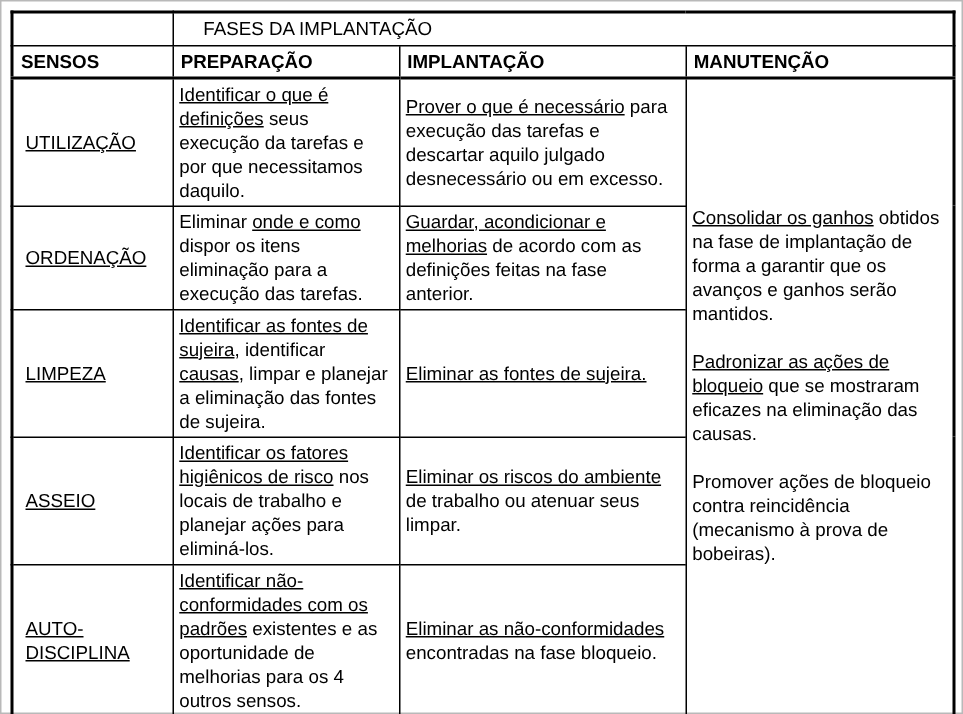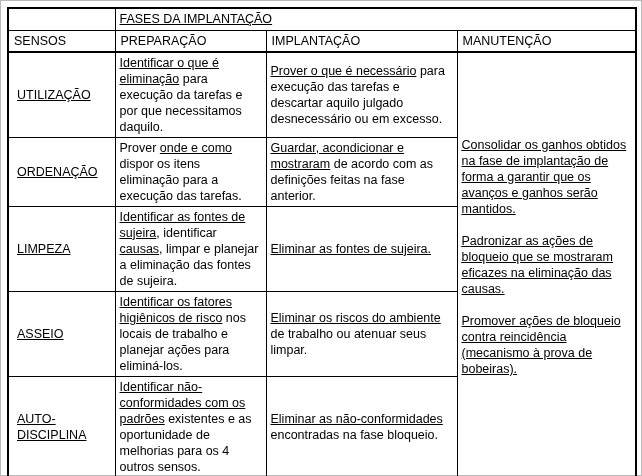--- a/index.html
+++ b/index.html
@@ -24,36 +24,36 @@
   table.fases-table td,
   table.fases-table th {
     border: 1px solid #000000;
     padding: 2px 5px 2px 4px;
     font-size: 12.5px;
     line-height: 16px;
     vertical-align: middle;
     text-align: left;
     overflow: hidden;
   }
-  tr.title-row td { height: 22px; padding: 0 4px; text-decoration: underline; }
+  tr.title-row td { height: 22px; padding: 0 20px; }
   td.title-cell { text-align: center; font-size: 13px; }
   tr.header-row th {
     height: 19px;
-    font-weight: normal;
+    font-weight: bold;
     border-bottom-width: 2px;
     padding-left: 5px;
   }
   tr.body-row td.senso-cell { padding-left: 8px; text-decoration: underline; }
   tr.r1 { height: 82px; }
   tr.r2 { height: 68px; }
   tr.r3 { height: 85px; }
   tr.r4 { height: 85px; }
   tr.r5 { height: 98px; }
   span.u { text-decoration: underline; }
-  td.manut-cell p { margin: 0 0 16px 0; text-decoration: underline; }
+  td.manut-cell p { margin: 0 0 16px 0; }
   td.manut-cell p:last-child { margin-bottom: 16px; }
 </style>
 </head>
 <body>
 
 <div class="screen">
   <table class="fases-table">
     <colgroup>
       <col style="width:107px">
       <col style="width:151px">
@@ -69,33 +69,33 @@
 
     <tr class="header-row">
       <th>SENSOS</th>
       <th>PREPARAÇÃO</th>
       <th>IMPLANTAÇÃO</th>
       <th>MANUTENÇÃO</th>
     </tr>
 
     <tr class="body-row r1">
       <td class="senso-cell">UTILIZAÇÃO</td>
-      <td class="prep-cell"><span class="u">Identificar o que é eliminação</span><span> para execução da tarefas e por que necessitamos daquilo.</span></td>
+      <td class="prep-cell"><span class="u">Identificar o que é definições</span><span> seus execução da tarefas e por que necessitamos daquilo.</span></td>
       <td class="impl-cell"><span class="u">Prover o que é necessário</span><span> para execução das tarefas e descartar aquilo julgado desnecessário ou em excesso.</span></td>
       <td class="manut-cell" rowspan="5">
         <p><span class="u">Consolidar os ganhos</span><span> obtidos na fase de implantação de forma a garantir que os avanços e ganhos serão mantidos.</span></p>
         <p><span class="u">Padronizar as ações de bloqueio</span><span> que se mostraram eficazes na eliminação das causas.</span></p>
         <p><span>Promover ações de bloqueio contra reincidência (mecanismo à prova de bobeiras).</span></p>
       </td>
     </tr>
 
     <tr class="body-row r2">
       <td class="senso-cell">ORDENAÇÃO</td>
-      <td class="prep-cell"><span>Prover </span><span class="u">onde e como</span><span> dispor os itens eliminação para a execução das tarefas.</span></td>
-      <td class="impl-cell"><span class="u">Guardar, acondicionar e mostraram</span><span> de acordo com as definições feitas na fase anterior.</span></td>
+      <td class="prep-cell"><span>Eliminar </span><span class="u">onde e como</span><span> dispor os itens eliminação para a execução das tarefas.</span></td>
+      <td class="impl-cell"><span class="u">Guardar, acondicionar e melhorias</span><span> de acordo com as definições feitas na fase anterior.</span></td>
     </tr>
 
     <tr class="body-row r3">
       <td class="senso-cell">LIMPEZA</td>
       <td class="prep-cell"><span class="u">Identificar as fontes de sujeira</span><span>, identificar </span><span class="u">causas</span><span>, limpar e planejar a eliminação das fontes de sujeira.</span></td>
       <td class="impl-cell"><span class="u">Eliminar as fontes de sujeira.</span></td>
     </tr>
 
     <tr class="body-row r4">
       <td class="senso-cell">ASSEIO</td>

